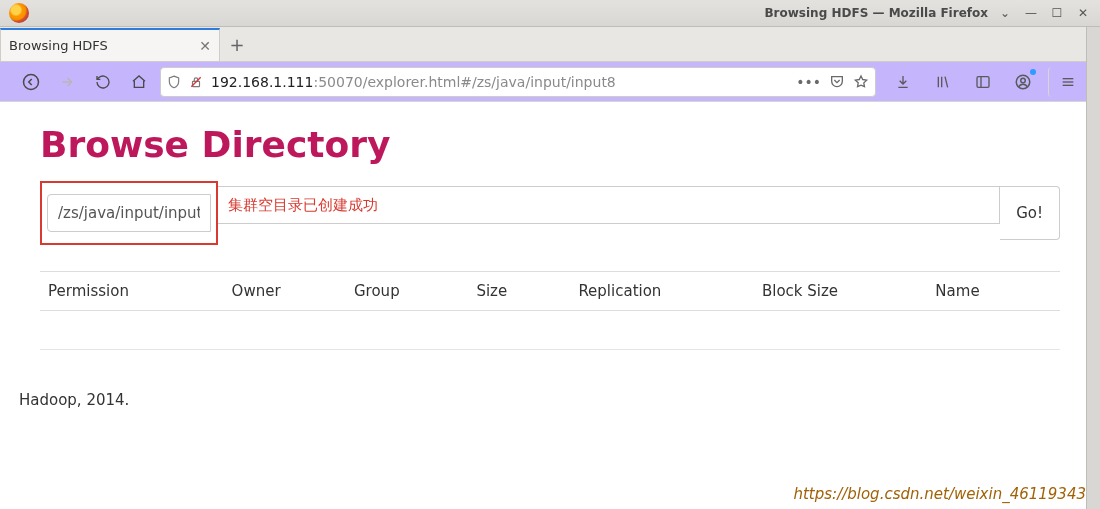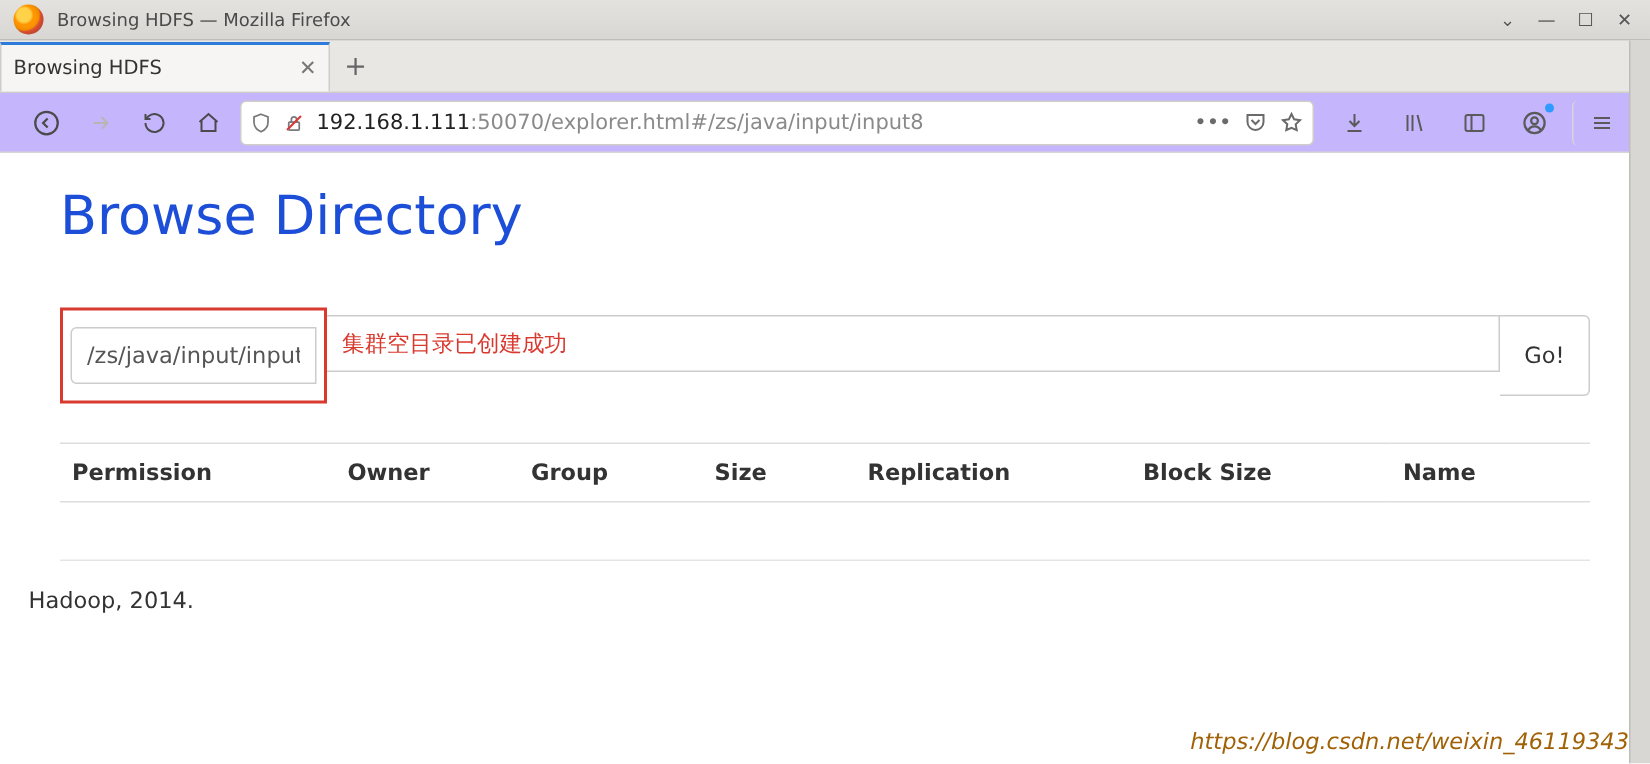--- a/index.html
+++ b/index.html
@@ -1,20 +1,20 @@
 <!DOCTYPE html>
 <html><head>
 <meta charset="utf-8">
 <style>
   *{box-sizing:border-box;margin:0;padding:0;font-family:"DejaVu Sans",Arial,sans-serif}
   body{width:1100px;height:509px;background:#fff;overflow:hidden;position:relative}
   .titlebar{height:27px;background:linear-gradient(#e4e2df,#d9d7d3);border-bottom:1px solid #bfbdb9;display:flex;align-items:center;position:relative;font-size:12px;color:#555}
   .titlebar .tleft{width:38px;display:flex;align-items:center;justify-content:center}
   .ff-logo{width:20px;height:20px;border-radius:50%;background:radial-gradient(circle at 35% 35%,#ffd24a 0 25%,#ff9500 35% 55%,#ff5e3a 60% 75%,#b5179e 85% 100%);box-shadow:inset -2px -2px 3px rgba(0,0,0,.25)}
-  .titlebar .ttitle{flex:1;text-align:left;font-weight:400;color:#4a4a4a}
+  .titlebar .ttitle{flex:1;text-align:right;font-weight:700;color:#4a4a4a}
   .winbtns{display:flex;gap:12px;padding:0 10px;color:#555}
   .winbtns span{width:14px;text-align:center;cursor:default}
   .tabstrip{height:35px;background:#e9e7e4;border-bottom:1px solid #cfccc9;display:flex;align-items:flex-end}
   .tab{height:33px;min-width:220px;background:#f6f5f3;border:1px solid #cfccc9;border-bottom:none;border-top:2px solid #2f7bd9;display:flex;align-items:center;padding:0 8px;font-size:13px;color:#333;position:relative}
   .tab .close{margin-left:auto;color:#777;font-size:14px}
   .newtab{width:34px;height:33px;display:flex;align-items:center;justify-content:center;color:#666;font-size:18px}
   .toolbar{height:40px;background:#c4b5fd;border-bottom:1px solid #d8d6d3;display:flex;align-items:center;padding:0 16px;gap:6px}
   .tbtn{width:30px;height:30px;display:flex;align-items:center;justify-content:center;color:#5a5a5a;border-radius:4px}
   .tbtn.disabled{color:#b8b6b3}
   .urlbar{flex:1;height:30px;border:1px solid #cfccc9;border-radius:4px;background:#fff;display:flex;align-items:center;padding:0 6px;gap:8px;font-size:14px;color:#666}
@@ -22,29 +22,29 @@
   .urlbar .insecure{color:#d83a3a;position:relative}
   .urlbar .urltext{flex:1;white-space:nowrap;overflow:hidden}
   .urltext .host{color:#222}
   .urltext .rest{color:#8a8a8a}
   .urlbar .uicn{color:#6a6a6a}
   .right-icons{display:flex;align-items:center;gap:10px;padding:0 6px}
   .right-icons .tbtn{color:#5a5a5a}
   .profile-dot{position:relative}
   .profile-dot::after{content:"";position:absolute;top:2px;right:2px;width:6px;height:6px;background:#2f9bff;border-radius:50%}
   .page{padding:22px 40px 0 40px;color:#333;height:calc(509px - 27px - 35px - 40px);overflow:auto;position:relative}
-  .page h1{font-size:36px;font-weight:400;color:#1d4ed8;margin-bottom:40px}
+  .page h1{font-size:36px;font-weight:700;color:#be185d;margin-bottom:16px}
   .pathrow{display:flex;align-items:stretch;position:relative;margin-bottom:26px}
   .pathbox{border:2px solid #d93a2f;padding:5px;display:flex;align-items:center;margin-right:-2px;z-index:2;background:transparent}
   .pathinput{width:164px;height:38px;border:1px solid #ccc;border-radius:4px 0 0 4px;padding:0 10px;font-size:15px;color:#555;background:#fff}
   .annot-col{flex:1;display:flex;align-items:center;border:1px solid #ccc;border-left:none;padding:0 12px;height:38px;margin:5px 0;font-size:15px;color:#d93a2f;background:#fff}
   .gobox{display:flex;align-items:center;margin:5px 0}
   .gobtn{height:54px;padding:0 16px;border:1px solid #ccc;border-left:none;border-radius:0 4px 4px 0;background:#fff;font-size:15px;color:#333;cursor:pointer}
   table.dir{width:100%;border-collapse:collapse;font-size:15px}
-  table.dir th{text-align:left;font-weight:700;color:#333;padding:10px 8px;border-bottom:1px solid #ddd;border-top:1px solid #ddd}
+  table.dir th{text-align:left;font-weight:400;color:#333;padding:10px 8px;border-bottom:1px solid #ddd;border-top:1px solid #ddd}
   .divider{height:1px;background:#e5e5e5;margin-top:38px}
   .footer{position:absolute;left:17px;bottom:100px;font-size:15px;color:#333;padding-left:2px}
   .watermark{position:absolute;right:14px;bottom:6px;color:#a16207;font-size:15px;font-style:italic}
   .vbar{position:absolute;right:0;top:27px;bottom:0;width:14px;background:#d9d7d4;border-left:1px solid #bfbdba}
   svg{display:block}
 </style>
 </head>
 <body>
 
 <div class="titlebar">

